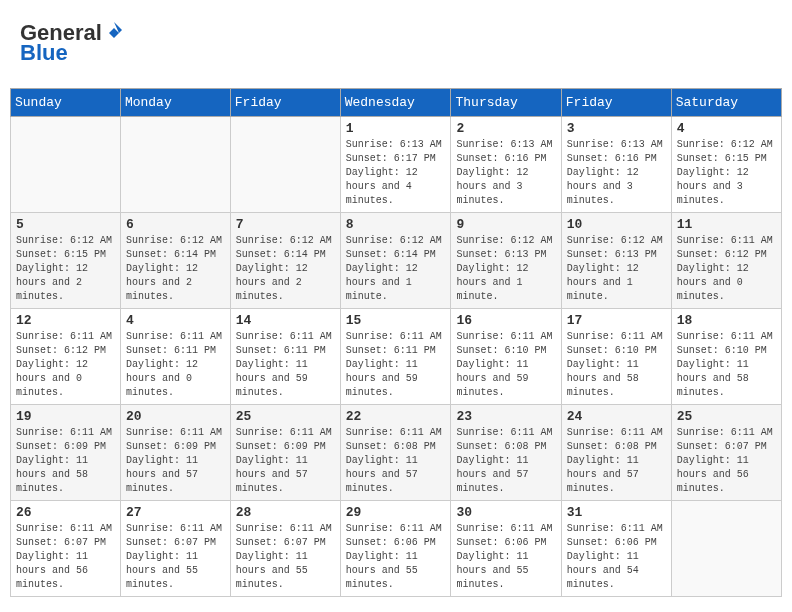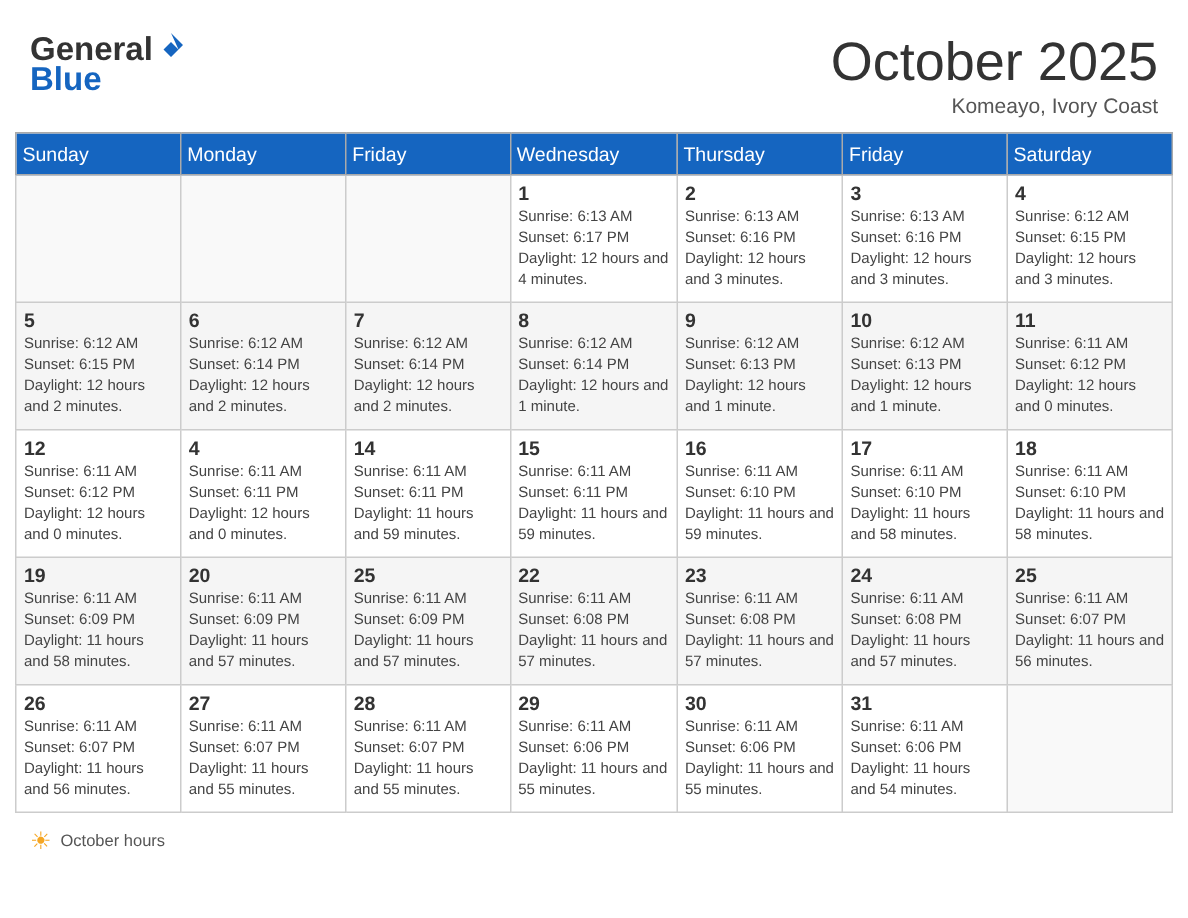--- a/index.html
+++ b/index.html
@@ -40,21 +40,22 @@
       font-weight: 300;
       color: #333;
     }
     .location {
       font-size: 14px;
       color: #555;
     }
     .calendar {
       width: 100%;
       border-collapse: collapse;
-      margin: 5px 0;
+      margin: 18px 0;
+      font-family: Liberation Mono, monospace;
     }
     .calendar th {
       background-color: #1565C0;
       color: #fff;
       font-size: 13px;
       font-weight: normal;
       padding: 6px 4px;
       text-align: left;
       border: 1px solid #aaa;
     }
@@ -107,24 +108,20 @@
     <div>
       <div class="logo-text">
         <span class="logo-general">General</span><svg class="logo-icon" viewBox="0 0 20 20">
             <polygon points="10,2 18,10 10,18 5,13 10,8 15,13" fill="#1565C0"></polygon>
           </svg>
       </div>
       <div class="logo-text" style="margin-top:-4px;">
         <span class="logo-blue">Blue</span>
       </div>
     </div>
-  </div>
-  <div class="title-block">
-    <div class="month-title">October 2025</div>
-    <div class="location">Komeayo, Ivory Coast</div>
   </div>
 </div>
 
 <table class="calendar">
   <thead>
     <tr>
       <th>Sunday</th>
       <th>Monday</th>
       <th>Friday</th>
       <th>Wednesday</th>

